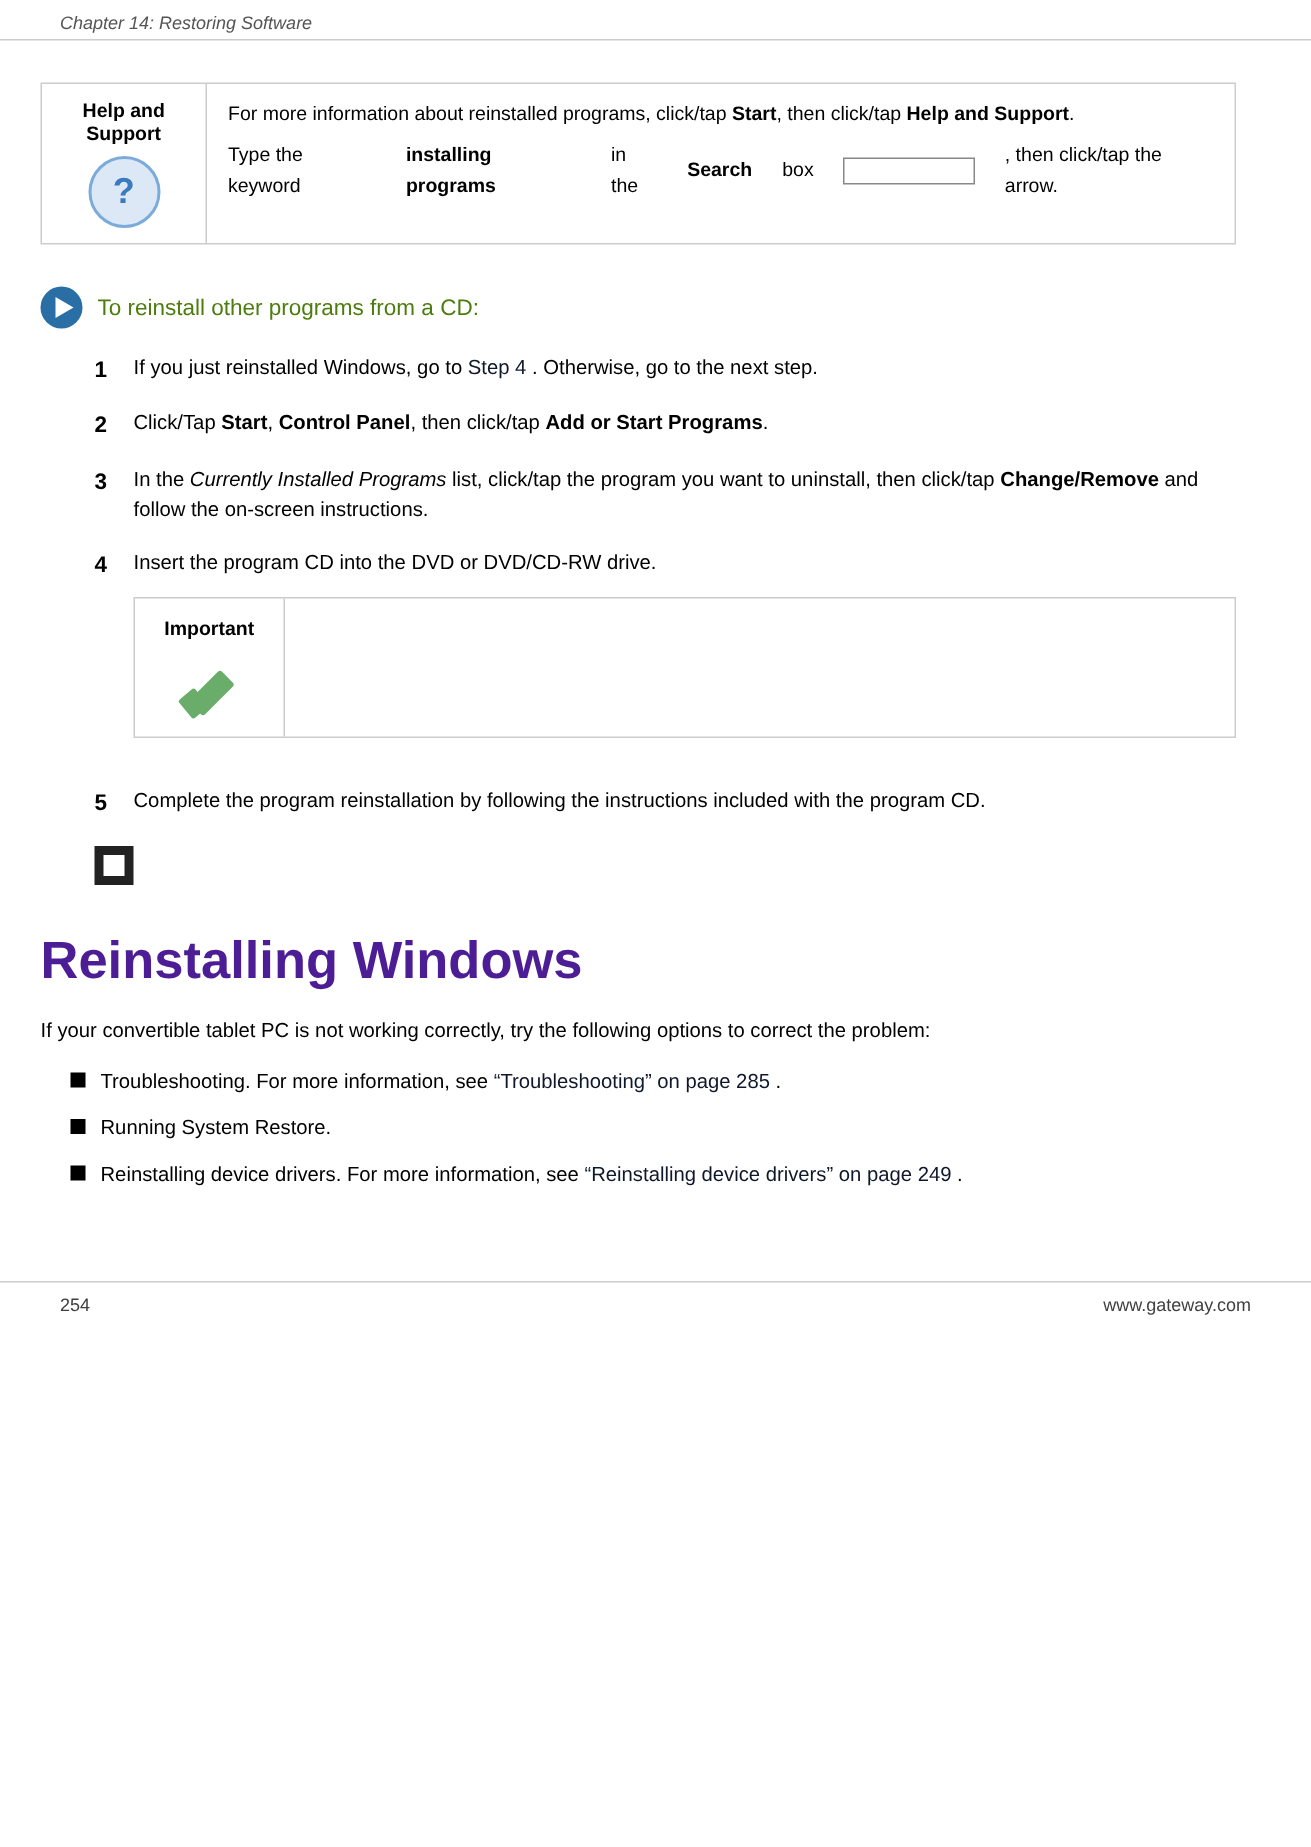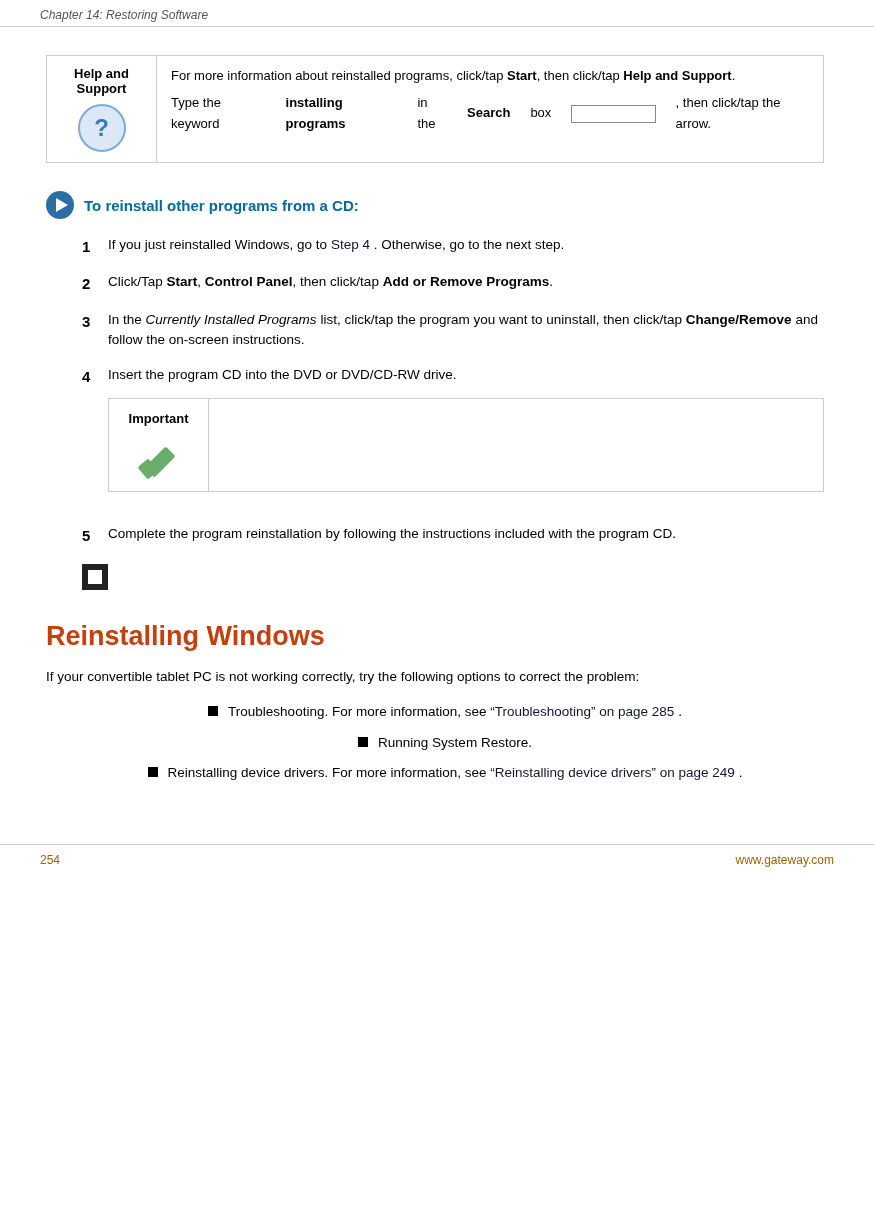--- a/index.html
+++ b/index.html
@@ -13,21 +13,21 @@
       padding: 0;
     }
     .page-header {
       font-size: 12px;
       color: #555;
       font-style: italic;
       padding: 8px 40px 4px 40px;
       border-bottom: 1px solid #ccc;
     }
     .page-content {
-      padding: 18px 50px 30px 46px;
+      padding: 18px 50px 30px 27px;
     }
     
     .info-box {
       display: flex;
       border: 1px solid #ccc;
       margin-bottom: 28px;
       margin-top: 10px;
     }
     .info-box-left {
       width: 110px;
@@ -98,22 +98,22 @@
     }
     .play-icon::after {
       content: '';
       border-left: 12px solid #fff;
       border-top: 7px solid transparent;
       border-bottom: 7px solid transparent;
       margin-left: 3px;
     }
     .section-heading-text {
       font-size: 15px;
-      font-weight: bold;
-      color: #0369a1;
+      font-weight: normal;
+      color: #4d7c0f;
     }
     
     .steps-list {
       list-style: none;
       margin: 0 0 16px 36px;
     }
     .steps-list li {
       margin-bottom: 14px;
       display: flex;
       gap: 10px;
@@ -165,43 +165,42 @@
     .stop-icon {
       width: 26px;
       height: 26px;
       background: #222;
       display: flex;
       align-items: center;
       justify-content: center;
     }
     
     .main-heading {
-      font-size: 27px;
-      font-weight: bold;
-      color: #c2410c;
+      font-size: 35px;
+      font-weight: bold;
+      color: #4c1d95;
       margin-bottom: 14px;
       line-height: 1.2;
     }
     .main-body {
       font-size: 13.5px;
       line-height: 1.6;
       margin-bottom: 14px;
     }
     .bullet-list {
       list-style: none;
       margin-left: 20px;
     }
     .bullet-list li {
       display: flex;
       gap: 10px;
       margin-bottom: 10px;
       font-size: 13.5px;
       line-height: 1.55;
       align-items: flex-start;
-      justify-content: center;
     }
     .bullet-sq {
       min-width: 10px;
       width: 10px;
       height: 10px;
       background: #000;
       margin-top: 4px;
       flex-shrink: 0;
     }
     .link-text { color: #0f172a; }
@@ -209,21 +208,21 @@
     em, i { font-style: italic; }
     
     .page-footer {
       display: flex;
       justify-content: space-between;
       align-items: center;
       padding: 8px 40px;
       border-top: 1px solid #ccc;
       margin-top: 20px;
       font-size: 12px;
-      color: #a16207;
+      color: #404040;
     }
     .keyword-bold {
       font-weight: bold;
       font-family: Liberation Sans, sans-serif;
     }
   </style>
 </head>
 <body>
 
 <div class="page-header">
@@ -270,21 +269,21 @@
         <span>. Otherwise, go to the next step.</span>
       </span>
     </li>
 
     <li>
       <span class="step-num">2</span>
       <span class="step-content">
         <span>Click/Tap</span>
         <strong>Start</strong><span>,</span>
         <strong>Control Panel</strong><span>, then click/tap</span>
-        <strong>Add or Remove Programs</strong><span>.</span>
+        <strong>Add or Start Programs</strong><span>.</span>
       </span>
     </li>
 
     <li>
       <span class="step-num">3</span>
       <span class="step-content">
         <span>In the</span>
         <em>Currently Installed Programs</em>
         <span>list, click/tap the program you want to uninstall, then click/tap</span>
         <strong>Change/Remove</strong>

